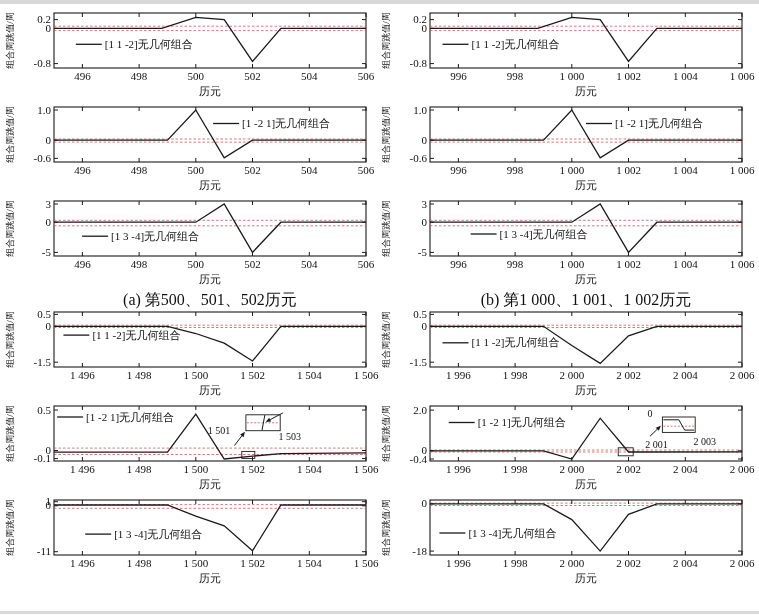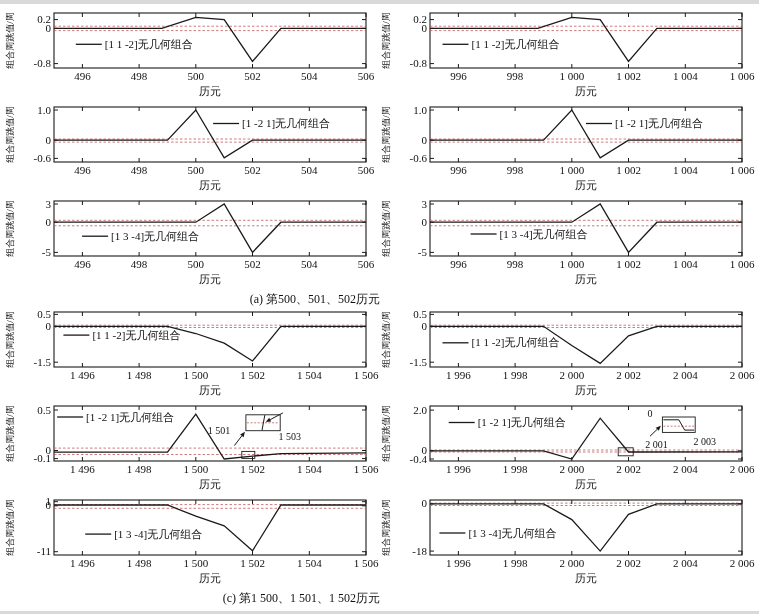--- a/index.html
+++ b/index.html
@@ -3,21 +3,21 @@
 <meta charset="utf-8">
 <style>
   html,body{margin:0;padding:0}
   body{width:759px;height:615px;background:#ffffff;position:relative;
        font-family:"Liberation Serif",serif;color:#111}
   .edge-top{position:absolute;top:0;left:0;width:759px;height:4px;background:#d9d9d9}
   .edge-bottom{position:absolute;top:611px;left:0;width:759px;height:3px;background:#d9d9d9}
   .grid{display:grid;grid-template-columns:376px 376px;padding:10px 0 0 4px}
   .panel{width:376px}
   .chart{display:block;width:374px;height:94px;overflow:visible}
-  .caption{height:17px;line-height:15px;font-size:12px;text-align:right;padding-left:36px}
+  .caption{height:17px;line-height:15px;font-size:16px;text-align:center;padding-left:36px}
   svg text{fill:#111;font-family:"Liberation Serif",serif}
   .tk{font-size:11px}
   .lg{font-size:11px}
   .yl{font-size:9px}
   .xl{font-size:11px}
   .ins{font-size:10px}
 </style>
 </head>
 <body>
 
@@ -244,20 +244,21 @@
         <text class="tk" x="47" y="27.7" text-anchor="end">0</text>
         <line x1="50" x2="54" y1="54.4" y2="54.4" stroke="#1a1a1a" stroke-width="1"></line>
         <line x1="362" x2="358" y1="54.4" y2="54.4" stroke="#1a1a1a" stroke-width="1"></line>
         <text class="tk" x="47" y="57.9" text-anchor="end">-5</text>
         <polyline fill="none" stroke="#1a1a1a" stroke-width="1.3" points="50.0,24.2 191.8,24.2 220.2,6.0 248.5,54.4 276.9,24.2 362.0,24.2"></polyline>
         <line x1="90.6" x2="116.6" y1="36.0" y2="36.0" stroke="#1a1a1a" stroke-width="1.3"></line>
         <text class="lg" x="119.6" y="39.5">[1 3 -4]无几何组合</text>
         <text class="yl" transform="translate(9 30.5) rotate(-90)" text-anchor="middle">组合周跳值/周</text>
         <text class="xl" x="206" y="85" text-anchor="middle">历元</text>
       </svg>
+    <div class="caption">(b) 第1 000、1 001、1 002历元</div>
   </section>
   <section class="panel">
     <svg class="chart" viewBox="0 0 374 94">
         <rect x="50" y="3" width="312" height="55" fill="none" stroke="#1a1a1a" stroke-width="1.1"></rect>
         <line x1="50" x2="362" y1="16.2" y2="16.2" stroke="#c25a5a" stroke-width="0.8" stroke-dasharray="2.5 2"></line>
         <line x1="50" x2="362" y1="18.5" y2="18.5" stroke="#c25a5a" stroke-width="0.8" stroke-dasharray="2.5 2"></line>
         <line x1="78.4" x2="78.4" y1="58" y2="54" stroke="#1a1a1a" stroke-width="1"></line>
         <line x1="78.4" x2="78.4" y1="3" y2="7" stroke="#1a1a1a" stroke-width="1"></line>
         <text class="tk" x="78.4" y="70" text-anchor="middle">1 496</text>
         <line x1="135.1" x2="135.1" y1="58" y2="54" stroke="#1a1a1a" stroke-width="1"></line>
@@ -367,21 +368,20 @@
         <text class="tk" x="47" y="12.3" text-anchor="end">0</text>
         <line x1="50" x2="54" y1="54.7" y2="54.7" stroke="#1a1a1a" stroke-width="1"></line>
         <line x1="362" x2="358" y1="54.7" y2="54.7" stroke="#1a1a1a" stroke-width="1"></line>
         <text class="tk" x="47" y="58.2" text-anchor="end">-11</text>
         <polyline fill="none" stroke="#1a1a1a" stroke-width="1.3" points="50.0,8.0 163.5,8.0 191.8,19.2 220.2,28.8 248.5,53.8 276.9,8.0 362.0,8.0"></polyline>
         <line x1="81.2" x2="107.2" y1="37.1" y2="37.1" stroke="#1a1a1a" stroke-width="1.3"></line>
         <text class="lg" x="110.2" y="40.6">[1 3 -4]无几何组合</text>
         <text class="yl" transform="translate(9 30.5) rotate(-90)" text-anchor="middle">组合周跳值/周</text>
         <text class="xl" x="206" y="85" text-anchor="middle">历元</text>
       </svg>
-    <div class="caption">(c) 第1 500、1 501、1 502历元</div>
   </section>
   <section class="panel">
     <svg class="chart" viewBox="0 0 374 94">
         <rect x="50" y="3" width="312" height="55" fill="none" stroke="#1a1a1a" stroke-width="1.1"></rect>
         <line x1="50" x2="362" y1="16.2" y2="16.2" stroke="#c25a5a" stroke-width="0.8" stroke-dasharray="2.5 2"></line>
         <line x1="50" x2="362" y1="18.5" y2="18.5" stroke="#c25a5a" stroke-width="0.8" stroke-dasharray="2.5 2"></line>
         <line x1="78.4" x2="78.4" y1="58" y2="54" stroke="#1a1a1a" stroke-width="1"></line>
         <line x1="78.4" x2="78.4" y1="3" y2="7" stroke="#1a1a1a" stroke-width="1"></line>
         <text class="tk" x="78.4" y="70" text-anchor="middle">1 996</text>
         <line x1="135.1" x2="135.1" y1="58" y2="54" stroke="#1a1a1a" stroke-width="1"></line>

